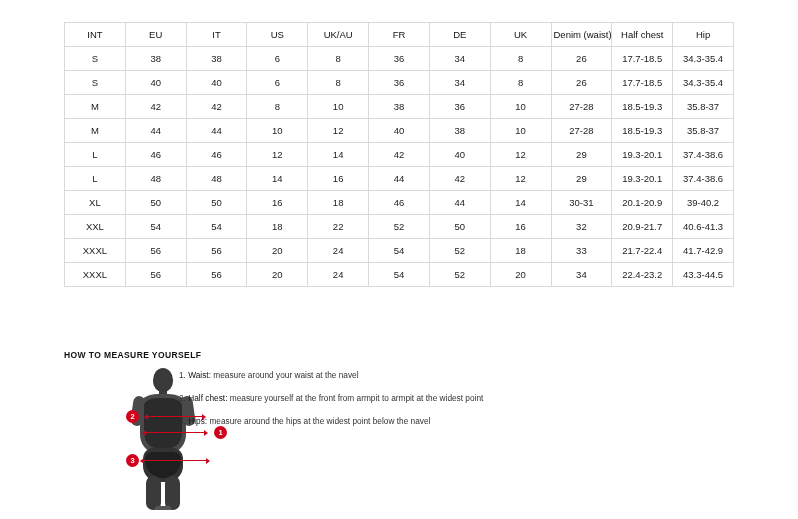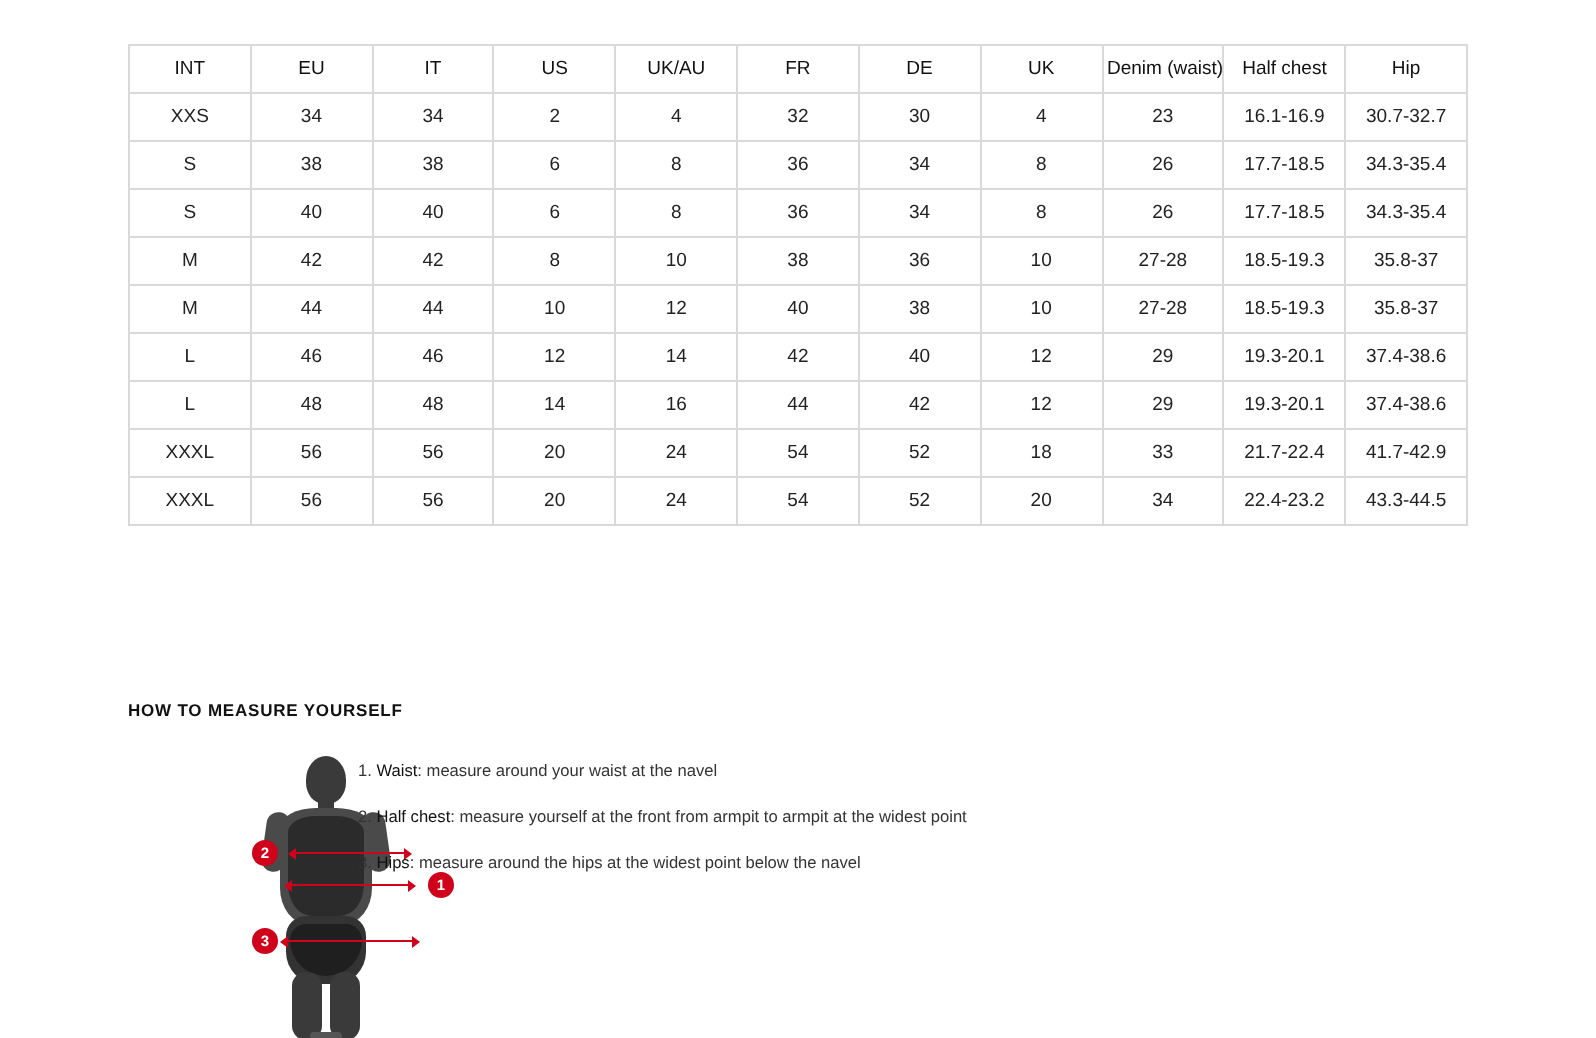--- a/index.html
+++ b/index.html
@@ -56,21 +56,20 @@
     position: absolute;
     left: 64px;
     top: 350px;
     width: 690px;
   }
   .howto-title {
     font-size: 8.5px;
     font-weight: bold;
     letter-spacing: 0.4px;
     color: #111;
-    margin-bottom: 10px;
   }
   .howto-body {
     position: relative;
     display: block;
   }
   .figure {
     position: absolute;
     left: 40px;
     top: 8px;
     width: 130px;
@@ -244,33 +243,20 @@
           <th>FR</th>
           <th>DE</th>
           <th>UK</th>
           <th>Denim (waist)</th>
           <th>Half chest</th>
           <th>Hip</th>
         </tr>
       </thead>
       <tbody>
         <tr>
-          <td>XXS</td>
-          <td>34</td>
-          <td>34</td>
-          <td>2</td>
-          <td>4</td>
-          <td>32</td>
-          <td>30</td>
-          <td>4</td>
-          <td>23</td>
-          <td>16.1-16.9</td>
-          <td>30.7-32.7</td>
-        </tr>
-        <tr>
           <td>S</td>
           <td>38</td>
           <td>38</td>
           <td>6</td>
           <td>8</td>
           <td>36</td>
           <td>34</td>
           <td>8</td>
           <td>26</td>
           <td>17.7-18.5</td>
@@ -333,20 +319,46 @@
           <td>48</td>
           <td>48</td>
           <td>14</td>
           <td>16</td>
           <td>44</td>
           <td>42</td>
           <td>12</td>
           <td>29</td>
           <td>19.3-20.1</td>
           <td>37.4-38.6</td>
+        </tr>
+        <tr>
+          <td>XL</td>
+          <td>50</td>
+          <td>50</td>
+          <td>16</td>
+          <td>18</td>
+          <td>46</td>
+          <td>44</td>
+          <td>14</td>
+          <td>30-31</td>
+          <td>20.1-20.9</td>
+          <td>39-40.2</td>
+        </tr>
+        <tr>
+          <td>XXL</td>
+          <td>54</td>
+          <td>54</td>
+          <td>18</td>
+          <td>22</td>
+          <td>52</td>
+          <td>50</td>
+          <td>16</td>
+          <td>32</td>
+          <td>20.9-21.7</td>
+          <td>40.6-41.3</td>
         </tr>
         <tr>
           <td>XXXL</td>
           <td>56</td>
           <td>56</td>
           <td>20</td>
           <td>24</td>
           <td>54</td>
           <td>52</td>
           <td>18</td>

